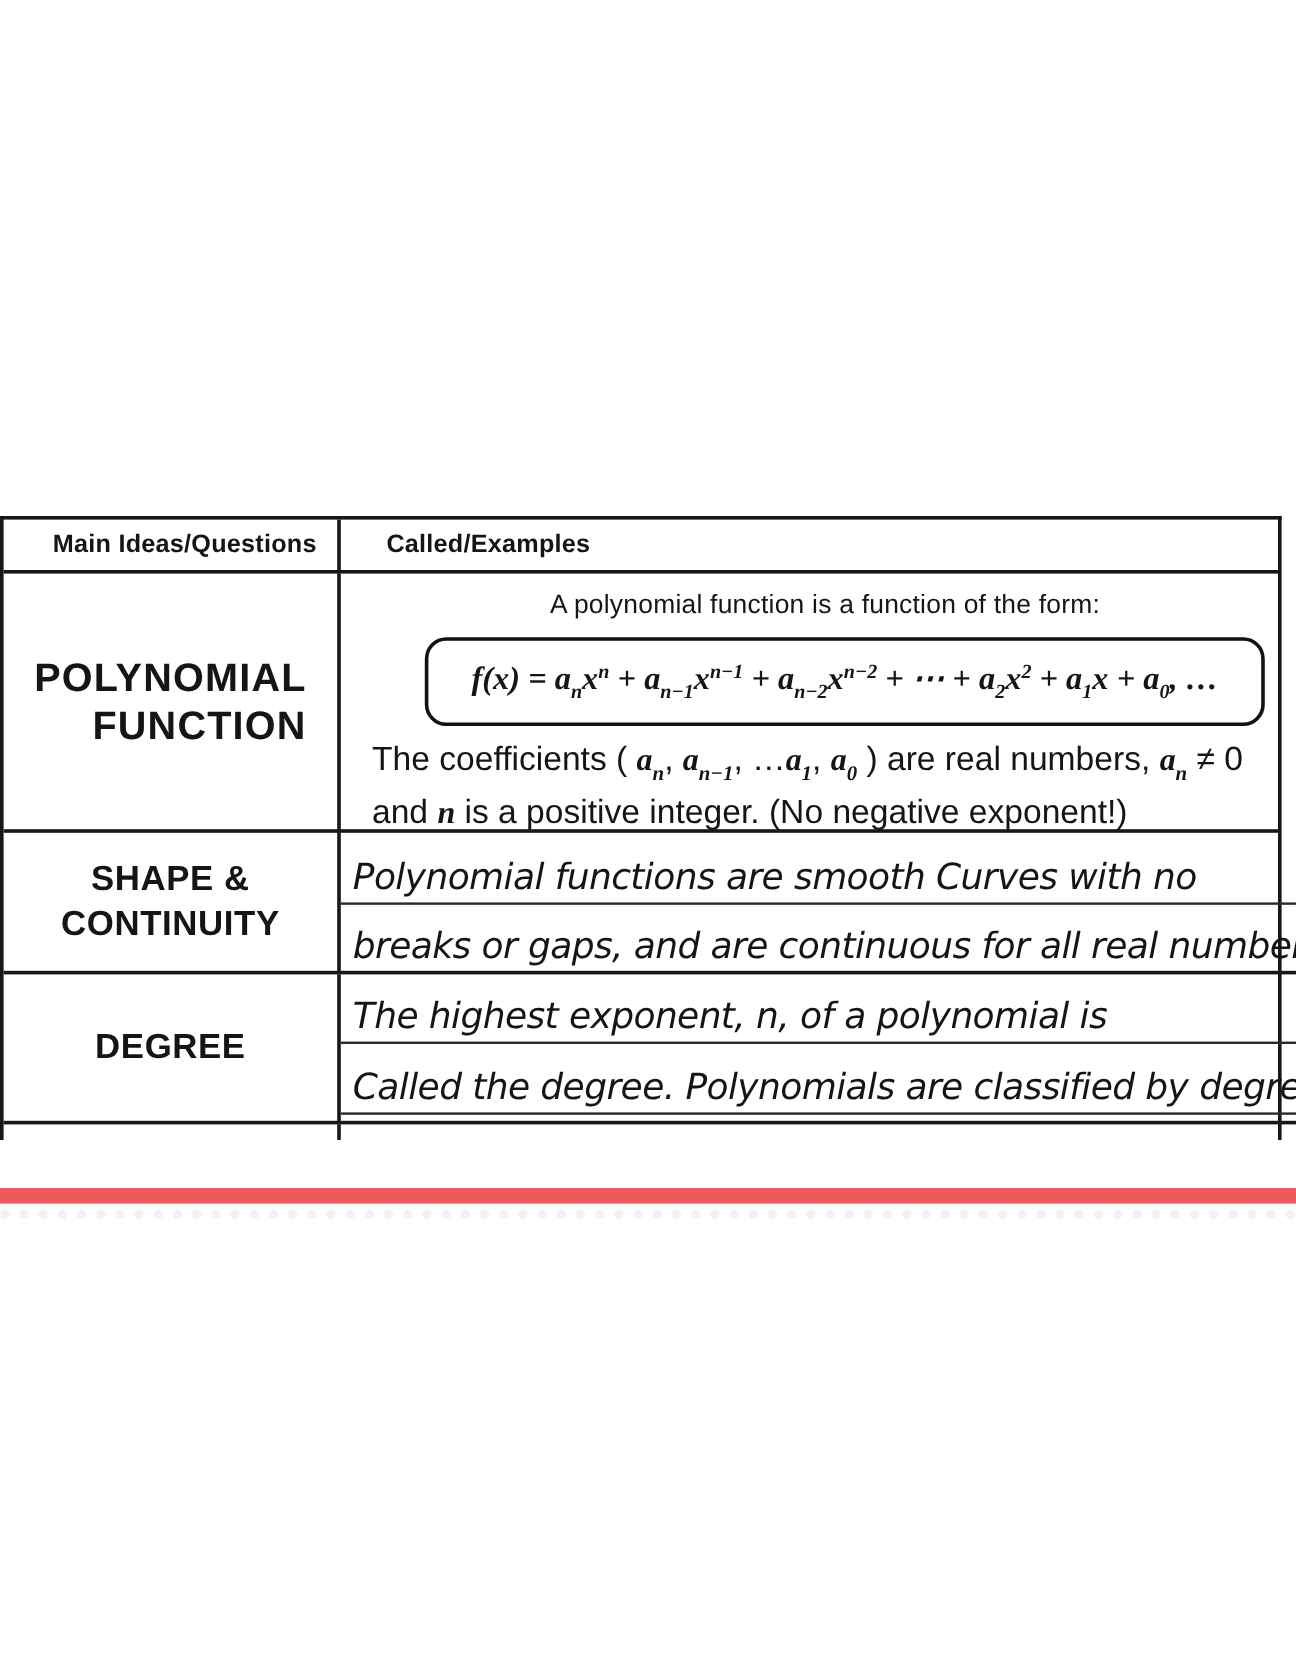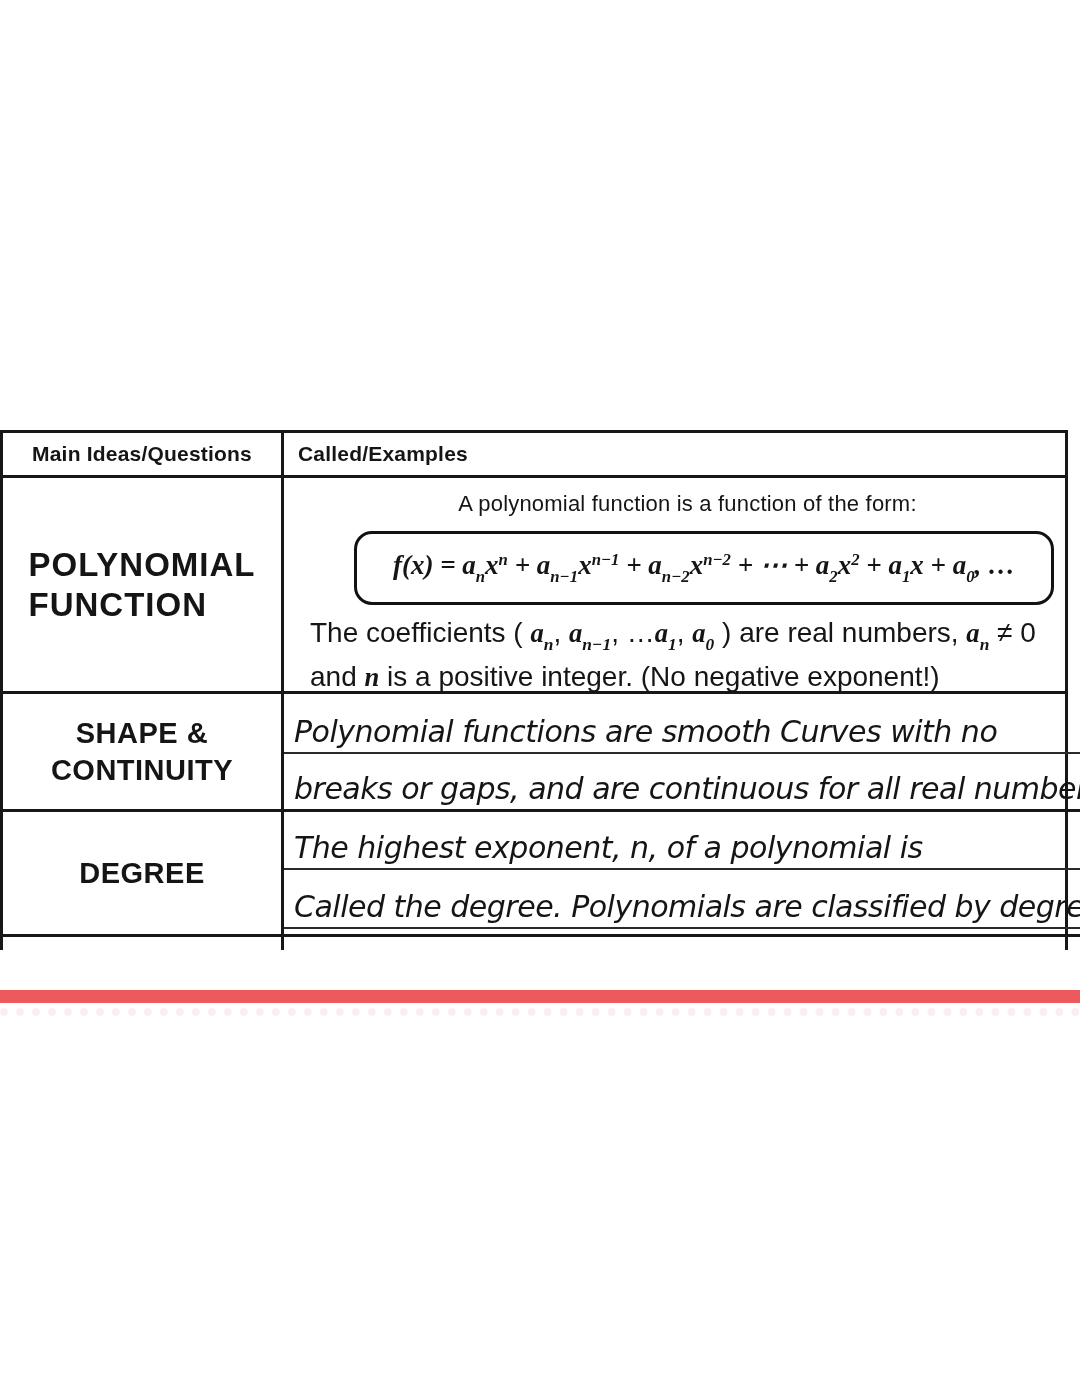--- a/index.html
+++ b/index.html
@@ -13,26 +13,26 @@
     border-top:3px solid #171717;border-left:3px solid #171717;border-right:3px solid #171717;
     background:#ffffff;
   }
   .t-row{display:grid;grid-template-columns:281px 1fr;}
   .cell{box-sizing:border-box;}
   .cell-left{border-right:3px solid #171717;display:flex;align-items:center;justify-content:center;text-align:center;}
   .row-border .cell{border-bottom:3px solid #171717;}
   
   .hdr .cell{height:45px;display:flex;align-items:center;}
   .hdr .cell-left{justify-content:center;}
-  .hdr-label{font-weight:bold;font-size:21px;letter-spacing:0.2px;}
+  .hdr-label{font-weight:bold;font-size:21px;letter-spacing:0.2px;margin-left:24px;}
   .hdr .cell-right{padding-left:14px;}
   
   .big-label{
     font-weight:bold;font-size:33px;line-height:1.2;letter-spacing:1px;
-    white-space:pre-line;text-align:left;
+    white-space:pre-line;text-align:right;
   }
   .mid-label{font-weight:bold;font-size:29px;line-height:1.25;letter-spacing:0.5px;white-space:pre-line;text-align:center;}
   
   .poly-cell{height:216px;padding-top:13px;padding-left:26px;}
   .intro-line{text-align:center;font-size:22px;letter-spacing:0.2px;}
   .formula-box{
     margin:14px auto 0 44px;width:694px;height:68px;
     border:3px solid #121212;border-radius:18px;
     display:flex;align-items:center;justify-content:center;
     font-size:27px;

